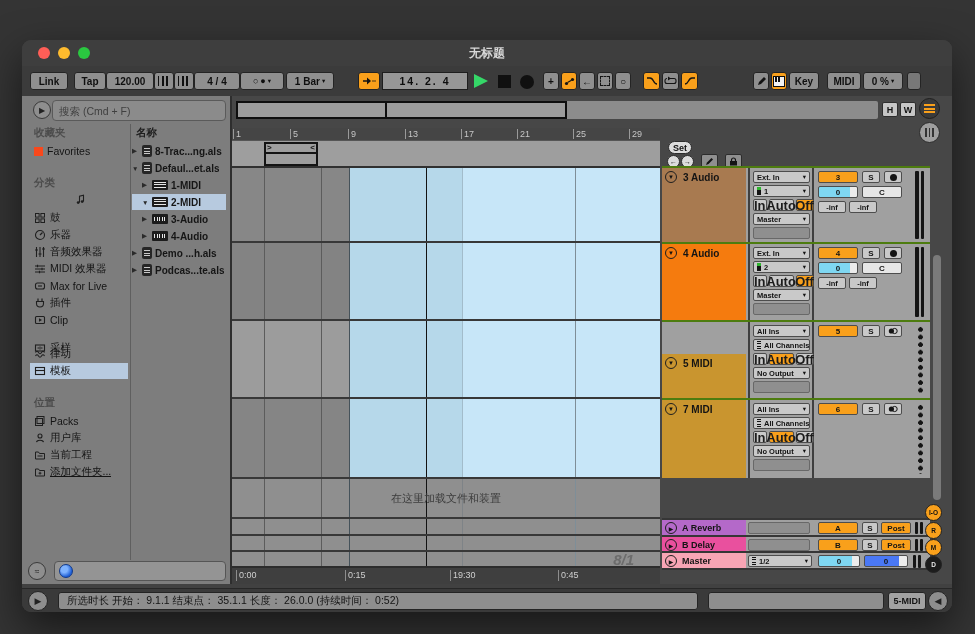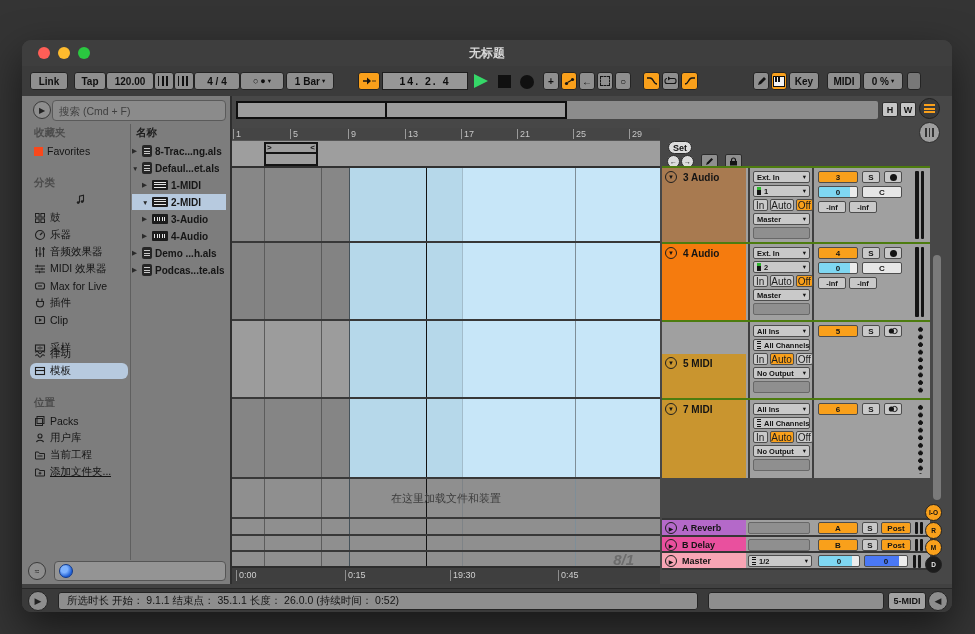--- a/index.html
+++ b/index.html
@@ -36,21 +36,21 @@
          color:#222;font-size:8px;display:flex;align-items:center;justify-content:center;box-sizing:border-box;}
   .search{position:absolute;left:30px;top:4px;width:174px;height:21px;box-sizing:border-box;background:#8b8b8b;
           border:1px solid #5a5a5a;border-radius:4px;color:#3c3c3c;font-size:10.5px;padding:0 6px;outline:none;}
   .search::placeholder{color:#404040;opacity:1;}
   .coldiv{position:absolute;left:108px;top:28px;width:1px;height:436px;background:#5f5f5f;}
   .bhead{position:absolute;font-size:10.5px;color:#4c4c4c;font-weight:700;}
   .bitem{position:absolute;left:8px;width:98px;height:16px;display:flex;align-items:center;gap:4px;
          font-size:10.5px;color:#141414;padding-left:4px;box-sizing:border-box;}
   .bitem svg{flex:0 0 auto;}
   .bitem .lbl{white-space:nowrap;overflow:hidden;}
-  .bitem.selrow{border-radius:6px;}
+  .bitem.selrow{border-radius:0;}
   .fav{width:9px;height:9px;background:#f9481c;}
   .frow{position:absolute;left:110px;width:94px;height:16px;display:flex;align-items:center;gap:3px;
         font-size:10px;font-weight:700;color:#161616;box-sizing:border-box;}
   .frow .tri{font-size:6.5px;color:#2a2a2a;width:7px;flex:0 0 auto;}
   .frow .lbl{white-space:nowrap;overflow:hidden;}
   .fico{flex:0 0 auto;position:relative;}
   .fico.als{width:10px;height:12px;background:#262626;border-radius:2px;}
   .fico.als::after{content:'';position:absolute;left:2px;top:3px;width:6px;height:6px;
         background:repeating-linear-gradient(#c9c9c9 0 1px,transparent 1px 2.6px);}
   .fico.midi{width:16px;height:10px;background:#1c1c1c;border-radius:1px;}
@@ -104,21 +104,21 @@
   .tlabel{position:absolute;left:21px;top:4px;font-size:10px;font-weight:700;color:#141414;white-space:nowrap;}
   .tctrl{position:absolute;left:86px;top:0;bottom:0;width:66px;border-left:2px solid #3f3f3f;border-right:2px solid #3f3f3f;
          background:#a0a0a0;box-sizing:border-box;}
   .csel{position:absolute;left:3px;width:57px;height:12px;background:#c9c9c9;border:1px solid #4d4d4d;border-radius:2px;
         font-size:7.5px;font-weight:700;color:#111;display:flex;align-items:center;padding:0 3px;box-sizing:border-box;
         white-space:nowrap;overflow:hidden;}
   .csel .car{margin-left:auto;}
   .miniled{width:4px;height:8px;background:linear-gradient(#2fb52f 0 3px,#131313 3px);margin-right:3px;flex:0 0 auto;}
   .minimidi{width:4px;height:8px;background:repeating-linear-gradient(#131313 0 1px,transparent 1px 2.4px);margin-right:3px;flex:0 0 auto;}
   .monrow{position:absolute;left:3px;width:60px;height:12px;display:flex;gap:2px;}
-  .mbtn{height:12px;background:#c9c9c9;border:1px solid #4d4d4d;border-radius:2px;font-size:10px;font-weight:400;color:#1c1c1c;
+  .mbtn{height:12px;background:#c9c9c9;border:1px solid #4d4d4d;border-radius:2px;font-size:13px;font-weight:700;color:#1c1c1c;
         display:flex;align-items:center;justify-content:center;box-sizing:border-box;padding:0 0;}
   .mbtn.active{background:#f9a01b;}
   .slot{position:absolute;left:3px;width:57px;height:12px;background:#8f8f8f;border:1px solid #686868;border-radius:2px;box-sizing:border-box;}
   .tmix{position:absolute;left:154px;top:0;bottom:0;right:0;background:#a0a0a0;}
   .chip{position:absolute;height:12px;border:1px solid #4d4d4d;border-radius:2px;font-size:8px;font-weight:700;color:#141414;
         display:flex;align-items:center;justify-content:center;box-sizing:border-box;background:#c9c9c9;}
   .chip.orange{background:#f9a01b;}
   .chip.cyan{background:linear-gradient(90deg,#7fd7f2 0 82%,#ececec 82%);}
   .chip.blue{background:linear-gradient(90deg,#4a78f5 0 80%,#ececec 80%);}
   .meterbars{position:absolute;display:flex;gap:2px;}

